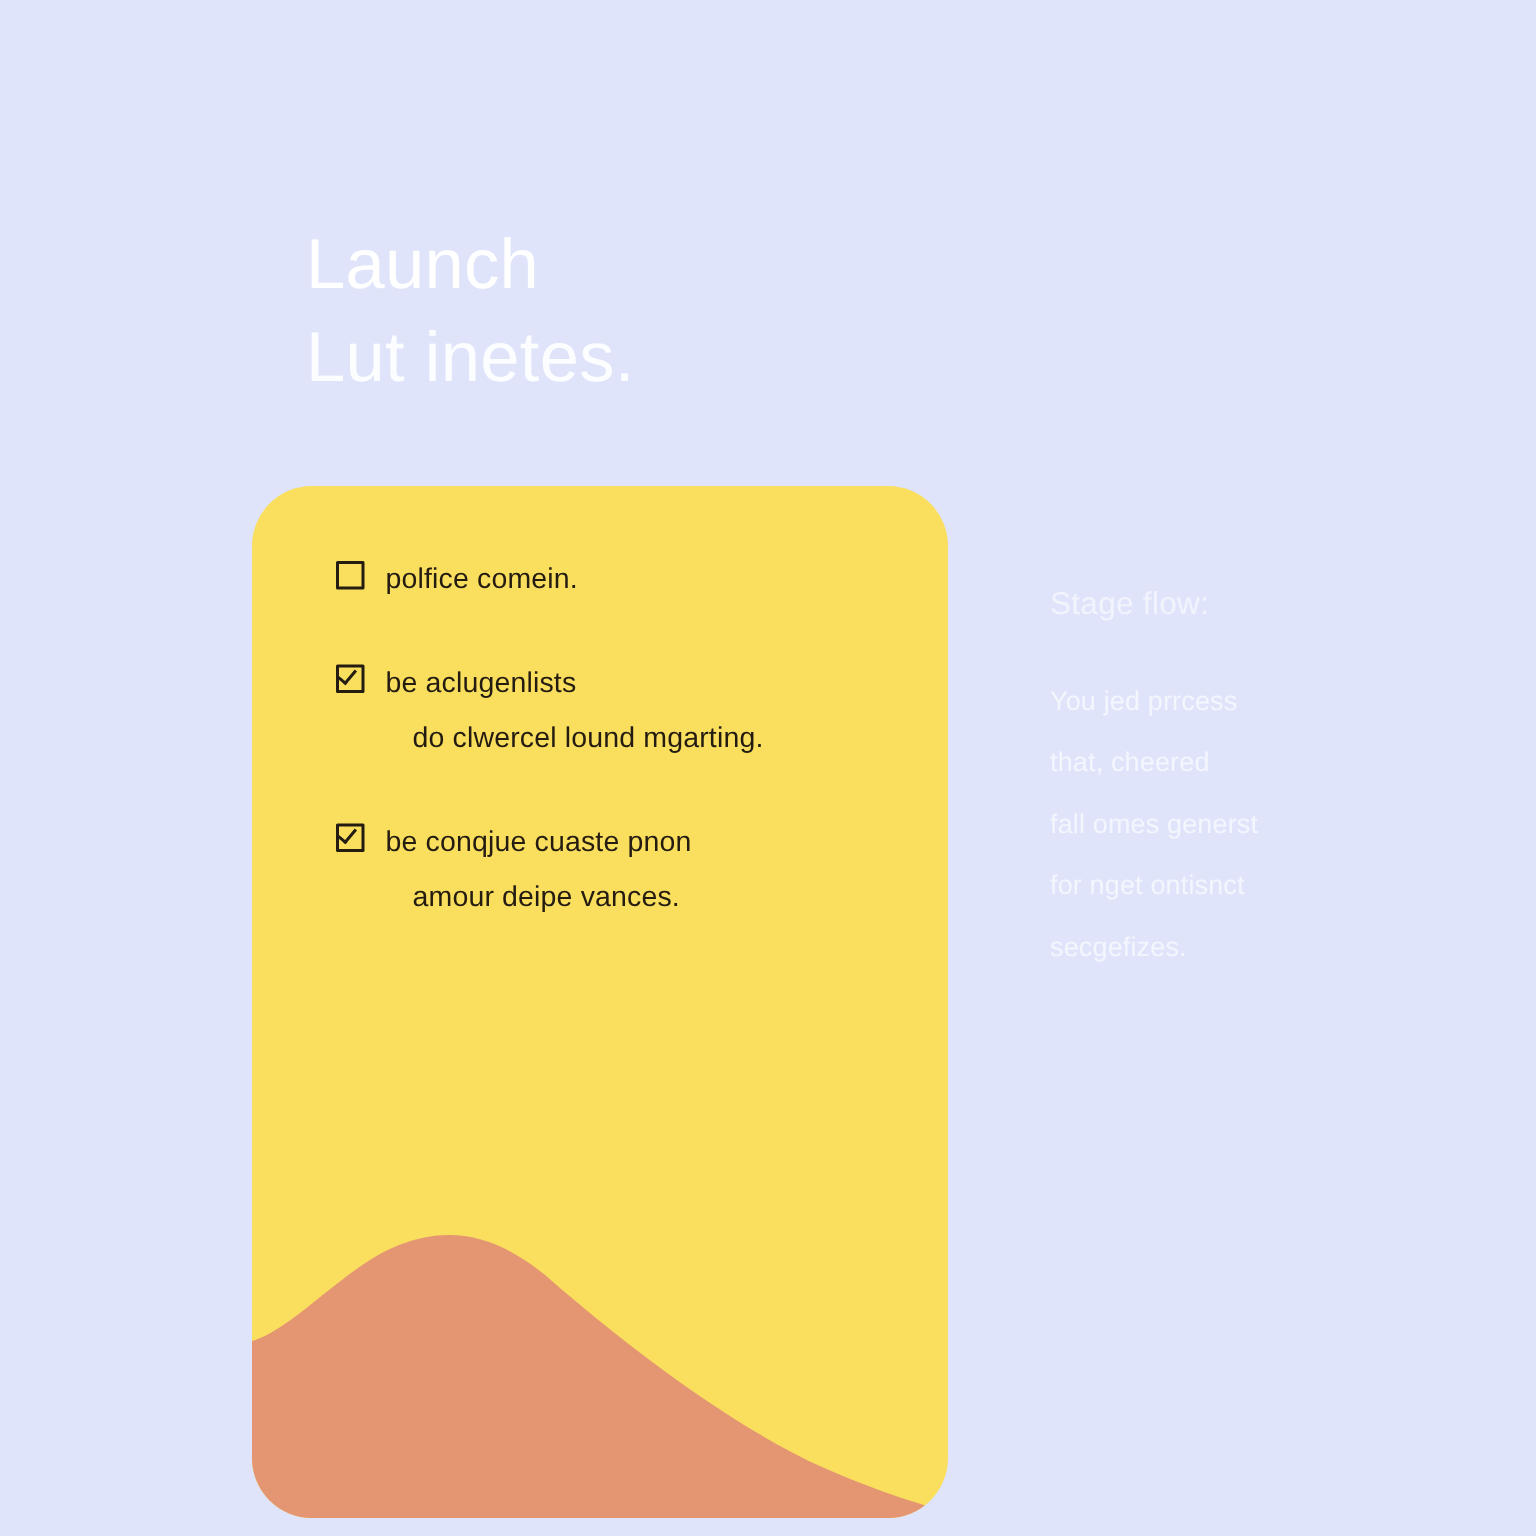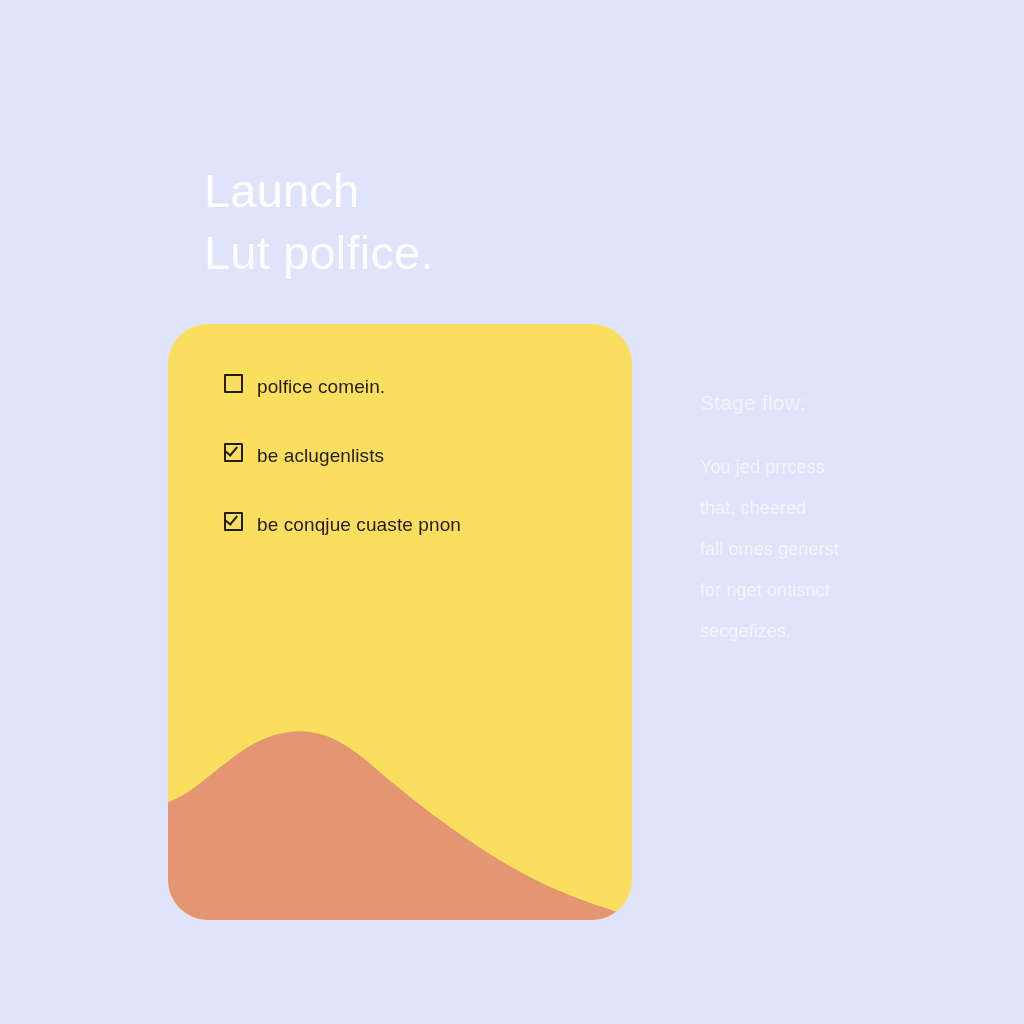--- a/index.html
+++ b/index.html
@@ -19,42 +19,42 @@
     position: relative;
     width: 1024px;
     height: 1024px;
     background: #dfe4fa;
   }
 
   
   .heading {
     position: absolute;
     left: 204px;
-    top: 160px;
+    top: 145px;
     width: 460px;
   }
   .heading-line {
     font-size: 47px;
     line-height: 62px;
     font-weight: 400;
     letter-spacing: 0.2px;
     color: #ffffff;
     white-space: nowrap;
   }
   .heading-line.line2 {
     color: #fcfdff;
   }
 
   
   .card {
     position: absolute;
     left: 168px;
     top: 324px;
     width: 464px;
-    height: 596px;
+    height: 688px;
     background: #fadf5f;
     border-radius: 40px;
     overflow: hidden;
   }
   .card-wave {
     position: absolute;
     left: 0;
     bottom: 0;
     width: 464px;
     height: 230px;
@@ -134,21 +134,21 @@
     margin-bottom: 0;
   }
 </style>
 </head>
 <body>
 
 <div id="stage">
 
   <div class="heading">
     <div class="heading-line line1">Launch</div>
-    <div class="heading-line line2">Lut polfice.</div>
+    <div class="heading-line line2">Lut inetes.</div>
   </div>
 
   <div class="card">
 
     <svg class="card-wave" viewBox="0 0 464 230" preserveAspectRatio="none">
       <path d="M0,112 C28,104 62,62 98,48 C136,33 168,44 200,72 C246,112 318,168 380,196 C414,211 442,220 464,226 L464,230 L0,230 Z" fill="#e49672"></path>
     </svg>
 
     <div class="checklist">
 
@@ -156,28 +156,30 @@
         <span class="checkbox"></span>
         <span class="check-text">
           <span>polfice comein.</span>
         </span>
       </div>
 
       <div class="check-item">
         <span class="checkbox checked"></span>
         <span class="check-text">
           <span>be aclugenlists</span>
+          <span class="l2">do clwercel lound mgarting.</span>
         </span>
       </div>
 
 
       <div class="check-item">
         <span class="checkbox checked"></span>
         <span class="check-text">
           <span>be conqjue cuaste pnon</span>
+          <span class="l2">amour deipe vances.</span>
         </span>
       </div>
 
     </div>
   </div>
 
   <div class="side">
     <div class="side-title">Stage flow:</div>
     <div class="side-body">
       <p>You jed prrcess</p>

